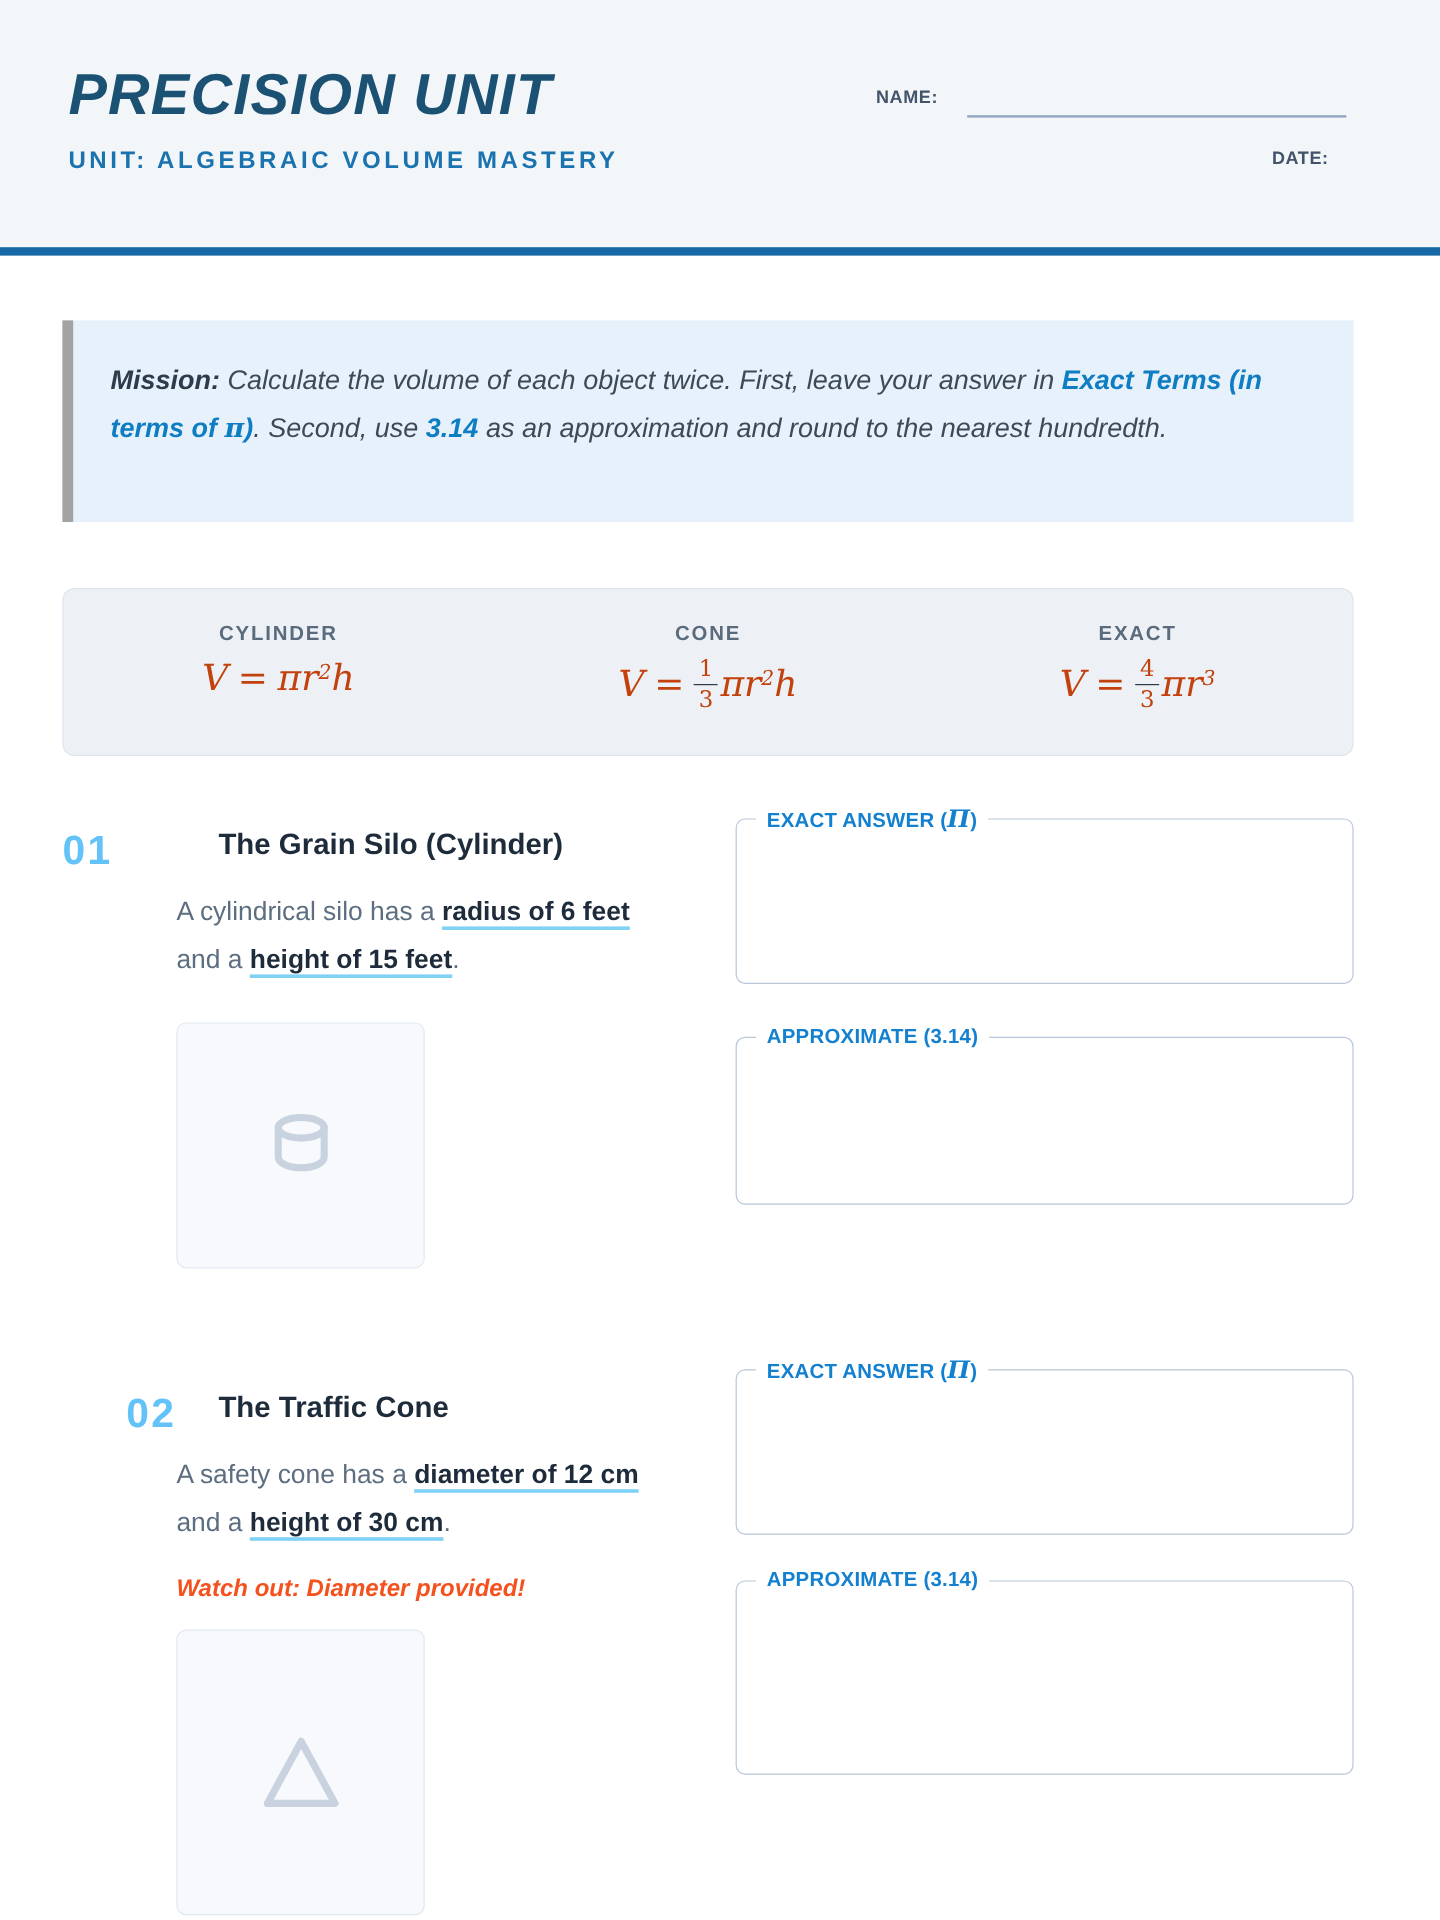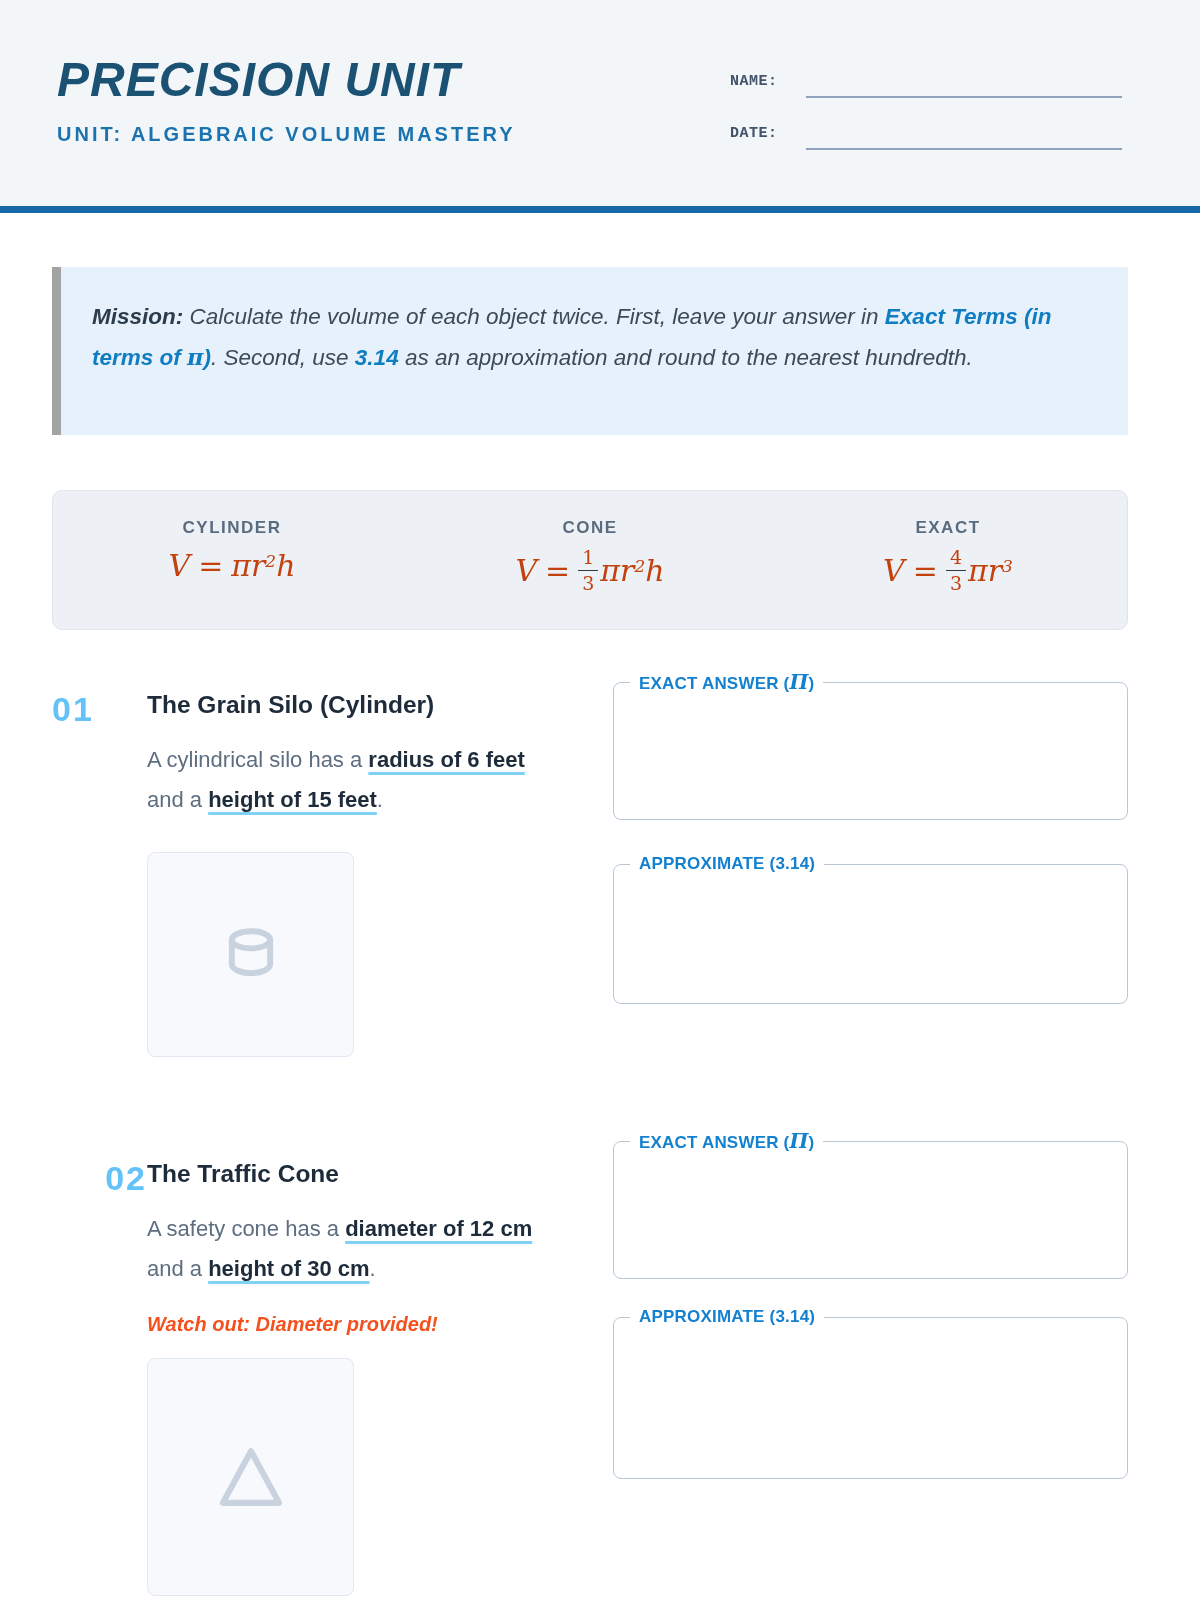--- a/index.html
+++ b/index.html
@@ -33,30 +33,29 @@
   .doc-subtitle {
     margin-top: 16px;
     font-size: 20px;
     font-weight: bold;
     color: #1a73ae;
     letter-spacing: 3px;
     white-space: nowrap;
   }
   .header-right { padding-top: 72px; width: 392px; }
   .field-row { display: flex; align-items: flex-end; }
-  .field-row + .field-row { margin-top: 26px; }
+  .field-row + .field-row { margin-top: 26px; flex-direction: column; }
   .field-label {
     font-size: 15px;
     font-weight: bold;
     color: #42536a;
     letter-spacing: 0.5px;
     padding-bottom: 8px;
     width: 62px;
     flex-shrink: 0;
-    font-family: Liberation Mono, monospace;
   }
   .field-line {
     flex: 1;
     height: 26px;
     margin-left: 14px;
     border-bottom: 2px solid #93a3bf;
   }
 
   
   .main { padding: 0 72px 0 52px; }
@@ -116,21 +115,21 @@
   .frac-top { display: block; padding: 0 4px 3px; border-bottom: 1.5px solid #2c3947; }
   .frac-bot { display: block; padding-top: 3px; }
 
   
   .problem { display: flex; align-items: flex-start; }
   .problem-1 { margin-top: 40px; }
   .problem-2 { margin-top: 72px; }
   .problem-left { width: 561px; flex-shrink: 0; }
   .problem-right { flex: 1; }
 
-  .problem-head { display: flex; padding-top: 20px; }
+  .problem-head { display: flex; padding-top: 20px; gap: 35px; }
   .problem-2 .problem-head { padding-top: 30px; text-align: right; }
   .problem-number {
     width: 95px;
     flex-shrink: 0;
     font-size: 34px;
     font-weight: bold;
     color: #63c3f8;
     letter-spacing: 2px;
     line-height: 1;
     padding-top: 2px;

